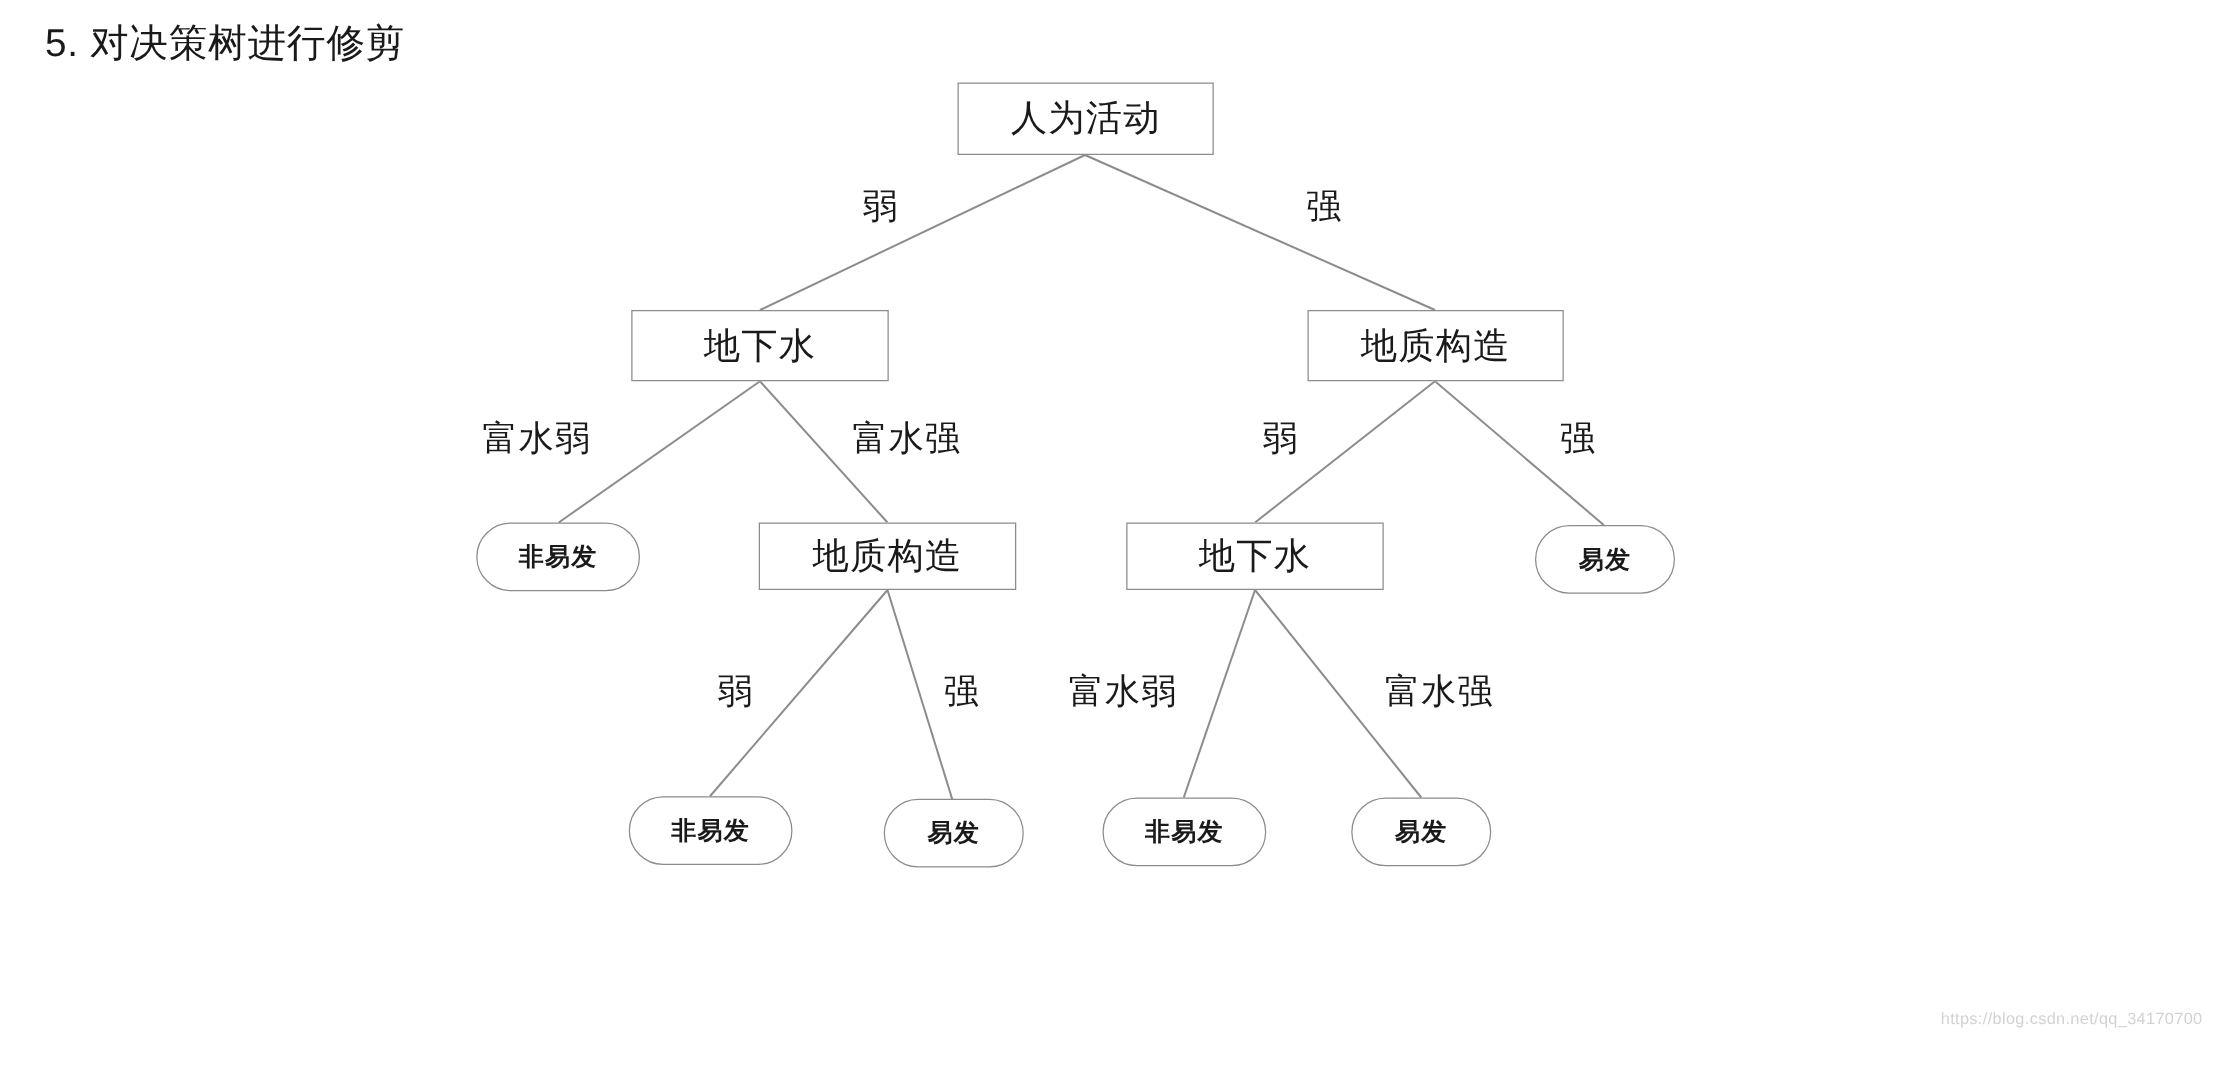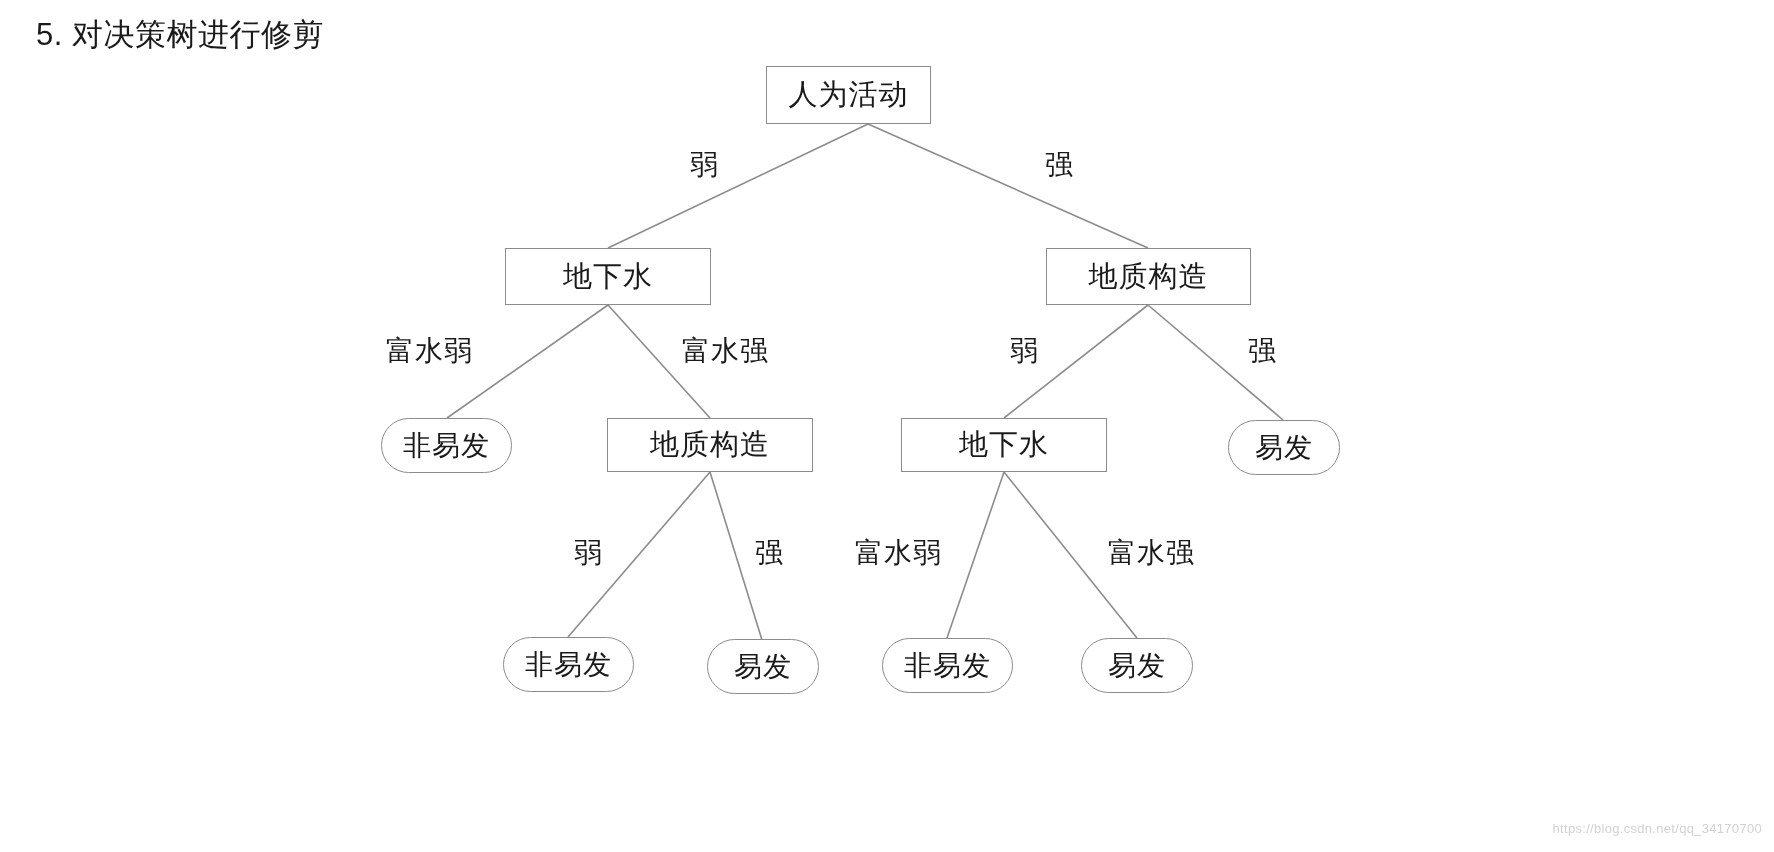--- a/index.html
+++ b/index.html
@@ -38,33 +38,34 @@
     color: #1a1a1a;
     font-size: 29px;
     display: flex;
     align-items: center;
     justify-content: center;
     white-space: nowrap;
     letter-spacing: 1px;
   }
   .node.leaf {
     border-radius: 34px;
-    font-size: 28px;
+    font-size: 20px;
+    font-weight: bold;
   }
   .edge-label {
     position: absolute;
     color: #1a1a1a;
     font-size: 28px;
     white-space: nowrap;
     letter-spacing: 1px;
   }
   #watermark {
     position: absolute;
     right: 12px;
-    bottom: 16px;
+    bottom: 30px;
     font-size: 13px;
     color: #d2d2d2;
     letter-spacing: 0.3px;
     white-space: nowrap;
   }
 </style>
 </head>
 <body>
 
 <div id="page-title">5. 对决策树进行修剪</div>
@@ -82,21 +83,21 @@
     <line x1="1148" y1="305" x2="1283" y2="420"></line>
 
     <line x1="710" y1="472" x2="568" y2="637"></line>
     <line x1="710" y1="472" x2="762" y2="640"></line>
 
     <line x1="1004" y1="472" x2="947" y2="638"></line>
     <line x1="1004" y1="472" x2="1137" y2="638"></line>
   </g>
 </svg>
 
-<div class="node" style="left:766px; top:66px; width:165px; height:58px;">人为活动</div>
+<div class="node" style="left:766px; top:66px; width:205px; height:58px;">人为活动</div>
 
 <div class="edge-label" style="left:690px; top:146px;">弱</div>
 <div class="edge-label" style="left:1045px; top:146px;">强</div>
 
 <div class="node" style="left:505px; top:248px; width:206px; height:57px;">地下水</div>
 <div class="node" style="left:1046px; top:248px; width:205px; height:57px;">地质构造</div>
 
 <div class="edge-label" style="left:386px; top:332px;">富水弱</div>
 <div class="edge-label" style="left:682px; top:332px;">富水强</div>
 <div class="edge-label" style="left:1010px; top:332px;">弱</div>

